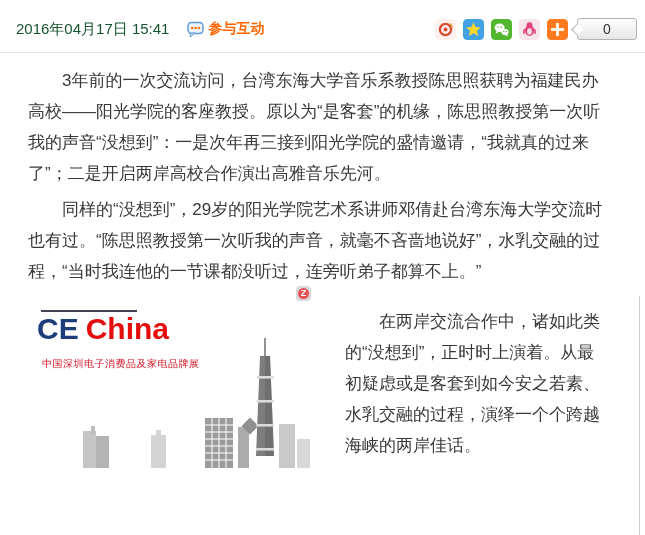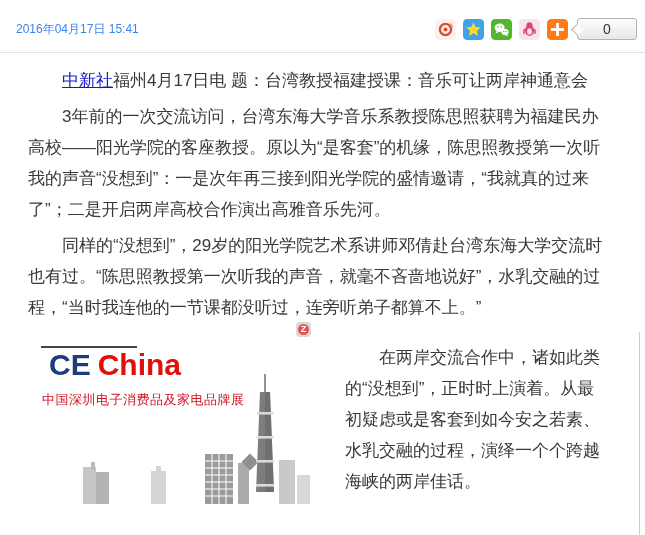--- a/index.html
+++ b/index.html
@@ -11,21 +11,21 @@
 
   
   .headline{
     margin:13px 10px 0 10px;text-align:center;
     font-size:24px;font-weight:bold;color:#b20000;letter-spacing:1px;
   }
   .meta-row{
     display:flex;align-items:center;
     margin:17px 8px 0 16px;height:24px;
   }
-  .meta-text{font-size:12px;color:#3b82f6;white-space:nowrap;}
+  .meta-text{font-size:15px;color:#14532d;white-space:nowrap;}
   .meta-sep{width:14px;}
   .interact-wrap{display:flex;align-items:center;margin-left:4px;cursor:pointer;}
   .interact-label{font-size:14px;font-weight:bold;color:#ff6600;margin-left:2px;}
   .meta-spacer{flex:1;}
   .share-icon{width:21px;height:21px;border-radius:4px;margin-left:7px;flex:0 0 auto;cursor:pointer;display:block;}
   .comment-box{
     margin-left:9px;width:58px;height:20px;position:relative;
     border:1px solid #b3b3b3;border-radius:3px;cursor:pointer;
     background:linear-gradient(#fefefe,#e7e7e7);
     display:flex;align-items:center;justify-content:center;
@@ -55,36 +55,46 @@
   }
   .ad-badge-inner{
     width:11px;height:11px;border-radius:50%;background:#e85055;
     color:#fff;font-size:9px;font-weight:bold;line-height:11px;text-align:center;
   }
   .ad-block{
     float:left;width:302px;height:150px;margin:4px 10px 0 5px;
     position:relative;cursor:pointer;
   }
   .ad-rule{position:absolute;left:8px;top:0;width:96px;height:2px;background:#3f4450;}
-  .ad-logo{position:absolute;left:16px;top:3px;font-size:30px;font-weight:bold;letter-spacing:0px;white-space:nowrap;}
+  .ad-logo{position:absolute;left:4px;top:3px;font-size:30px;font-weight:bold;letter-spacing:0px;white-space:nowrap;}
   .ad-logo .ce{color:#1c3c7a;}
   .ad-logo .china{color:#e50c0c;margin-left:7px;}
-  .ad-tagline{position:absolute;left:9px;top:38px;font-size:13px;color:#cf1322;letter-spacing:0.5px;white-space:nowrap;}
+  .ad-tagline{position:absolute;left:9px;top:38px;font-size:10px;color:#cf1322;letter-spacing:0.5px;white-space:nowrap;}
   .skyline{position:absolute;left:0;top:28px;}
   .right-divider{position:absolute;left:611px;top:4px;width:1px;height:300px;background:#cccccc;}
 </style>
 </head>
 <body>
 
 <div class="page">
 
 
   <div class="meta-row">
     <span class="meta-text">2016年04月17日 15:41</span>
     <span class="meta-sep"></span>
+    <span class="interact-wrap">
+      <svg width="19" height="17" viewBox="0 0 19 17">
+        <rect x="1" y="1.5" width="15" height="11" rx="3.5" fill="#eaf3fb" stroke="#5b9bd5" stroke-width="1.4"></rect>
+        <path d="M4 12 L3 16 L8 12 Z" fill="#eaf3fb" stroke="#5b9bd5" stroke-width="1"></path>
+        <circle cx="5.2" cy="7" r="1.3" fill="#ff7300"></circle>
+        <circle cx="8.6" cy="7" r="1.3" fill="#ff7300"></circle>
+        <circle cx="12" cy="7" r="1.3" fill="#ff7300"></circle>
+      </svg>
+      <span class="interact-label">参与互动</span>
+    </span>
     <span class="meta-spacer"></span>
 
     <svg class="share-icon" viewBox="0 0 21 21">
       <rect width="21" height="21" rx="4" fill="#fdf1ee"></rect>
       <circle cx="10.5" cy="10.5" r="5.6" fill="none" stroke="#d94f33" stroke-width="2.4"></circle>
       <circle cx="10.5" cy="10.5" r="2" fill="#d94f33"></circle>
       <path d="M15 4.5 q2.5 1.5 2 4.5" fill="none" stroke="#e8a03c" stroke-width="1.4"></path>
     </svg>
     <svg class="share-icon" viewBox="0 0 21 21">
       <rect width="21" height="21" rx="4" fill="#43a2e6"></rect>
@@ -117,21 +127,20 @@
 
     <span class="comment-box">
       <span class="comment-tail"></span>
       <span>0</span>
     </span>
   </div>
 
   <hr class="rule">
 
   <div class="article">
-    <p><span class="agency-link">中新社</span><span>福州4月17日电 题：台湾教授福建授课：音乐可让两岸神通意会</span></p>
     <p>3年前的一次交流访问，台湾东海大学音乐系教授陈思照获聘为福建民办高校——阳光学院的客座教授。原以为“是客套”的机缘，陈思照教授第一次听我的声音“没想到”：一是次年再三接到阳光学院的盛情邀请，“我就真的过来了”；二是开启两岸高校合作演出高雅音乐先河。</p>
     <p>同样的“没想到”，29岁的阳光学院艺术系讲师邓倩赴台湾东海大学交流时也有过。“陈思照教授第一次听我的声音，就毫不吝啬地说好”，水乳交融的过程，“当时我连他的一节课都没听过，连旁听弟子都算不上。”</p>
 
     <div class="bottom-section">
       <span class="ad-badge">
         <span class="ad-badge-inner">Z</span>
       </span>
 
       <div class="ad-block">
         <div class="ad-rule"></div>

